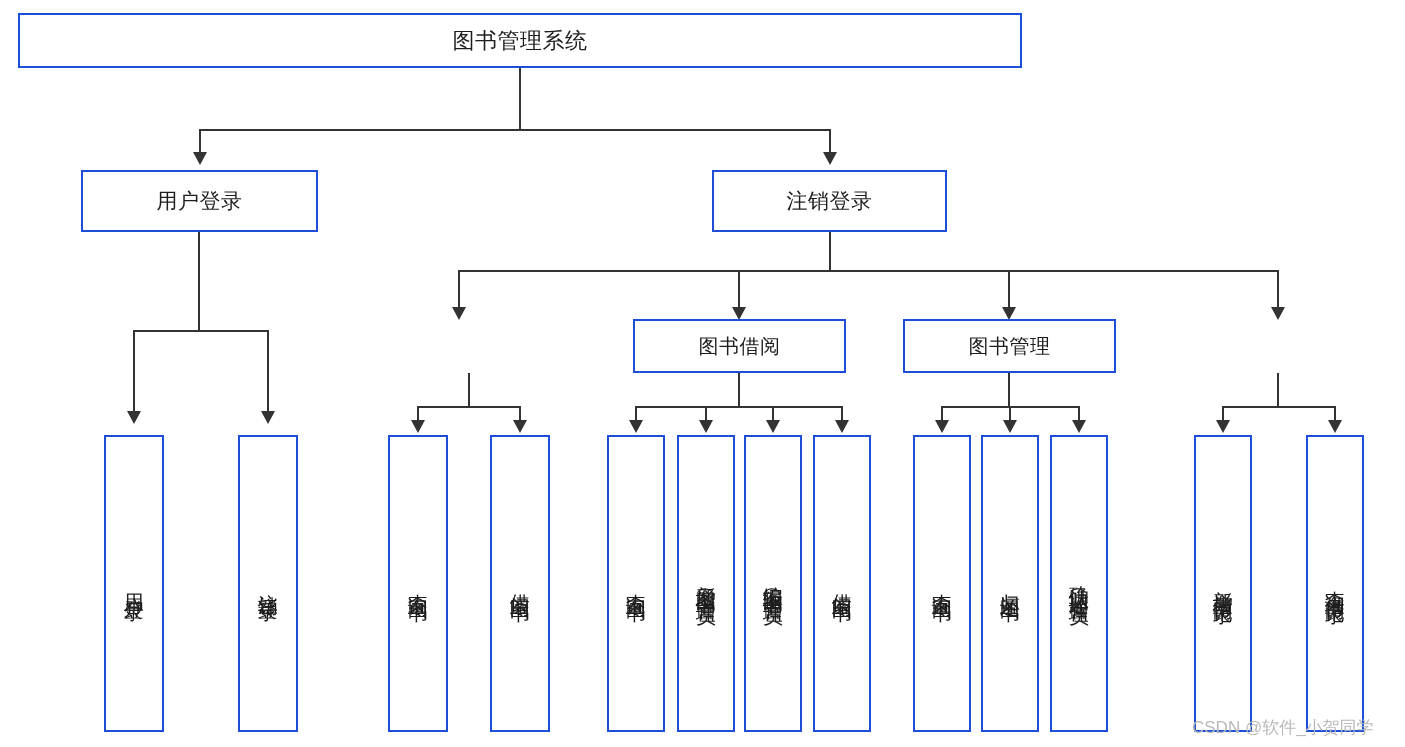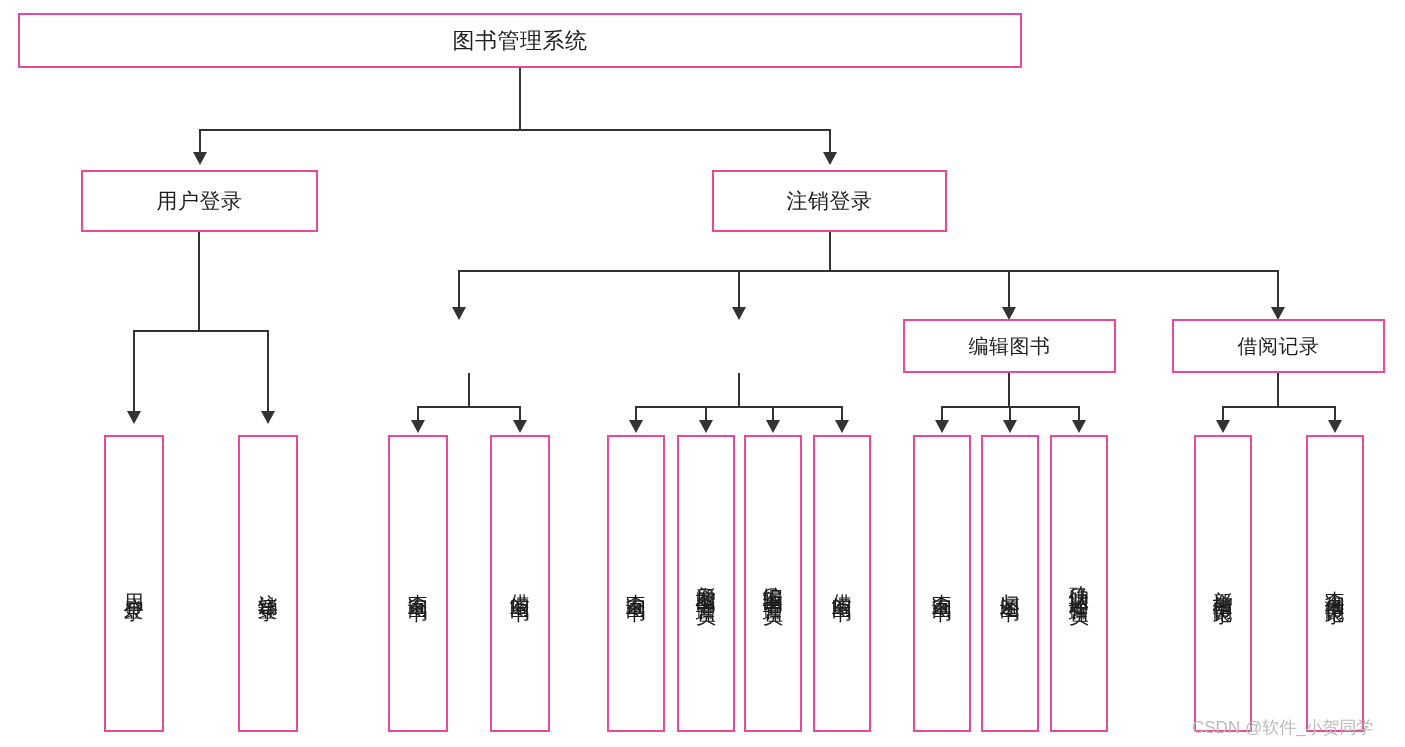--- a/index.html
+++ b/index.html
@@ -16,21 +16,21 @@
     width: 1405px;
     height: 747px;
     background: #ffffff;
     overflow: hidden;
   }
   
   .node {
     position: absolute;
     box-sizing: border-box;
     background: #ffffff;
-    border: 2px solid #ec4899;
+    border: 2px solid #1d4ed8;
     display: flex;
     align-items: center;
     justify-content: center;
   }
   .node-label {
     color: #1d1d1d;
     font-size: 21px;
     line-height: 1.15;
     white-space: nowrap;
     letter-spacing: 0.5px;
@@ -116,25 +116,25 @@
   <div class="hline" style="left:458px; top:270px; width:821px; height:2px;"></div>
   <div class="vline" style="left:458px; top:270px; width:2px; height:39px;"></div>
   <div class="arrow" style="left:452px; top:307px;"></div>
   <div class="vline" style="left:738px; top:270px; width:2px; height:39px;"></div>
   <div class="arrow" style="left:732px; top:307px;"></div>
   <div class="vline" style="left:1008px; top:270px; width:2px; height:39px;"></div>
   <div class="arrow" style="left:1002px; top:307px;"></div>
   <div class="vline" style="left:1277px; top:270px; width:2px; height:39px;"></div>
   <div class="arrow" style="left:1271px; top:307px;"></div>
 
+  <div class="node level3" style="left:633px; top:319px; width:213px; height:54px;">
+    <span class="node-label">图书借阅</span>
+  </div>
   <div class="node level3" style="left:903px; top:319px; width:213px; height:54px;">
-    <span class="node-label">编辑图书</span>
-  </div>
-  <div class="node level3" style="left:1172px; top:319px; width:213px; height:54px;">
-    <span class="node-label">借阅记录</span>
+    <span class="node-label">图书管理</span>
   </div>
 
   <div class="vline" style="left:468px; top:373px; width:2px; height:34px;"></div>
   <div class="hline" style="left:417px; top:406px; width:104px; height:2px;"></div>
   <div class="vline" style="left:417px; top:406px; width:2px; height:16px;"></div>
   <div class="arrow" style="left:411px; top:420px;"></div>
   <div class="vline" style="left:519px; top:406px; width:2px; height:16px;"></div>
   <div class="arrow" style="left:513px; top:420px;"></div>
 
   <div class="vline" style="left:738px; top:373px; width:2px; height:34px;"></div>

